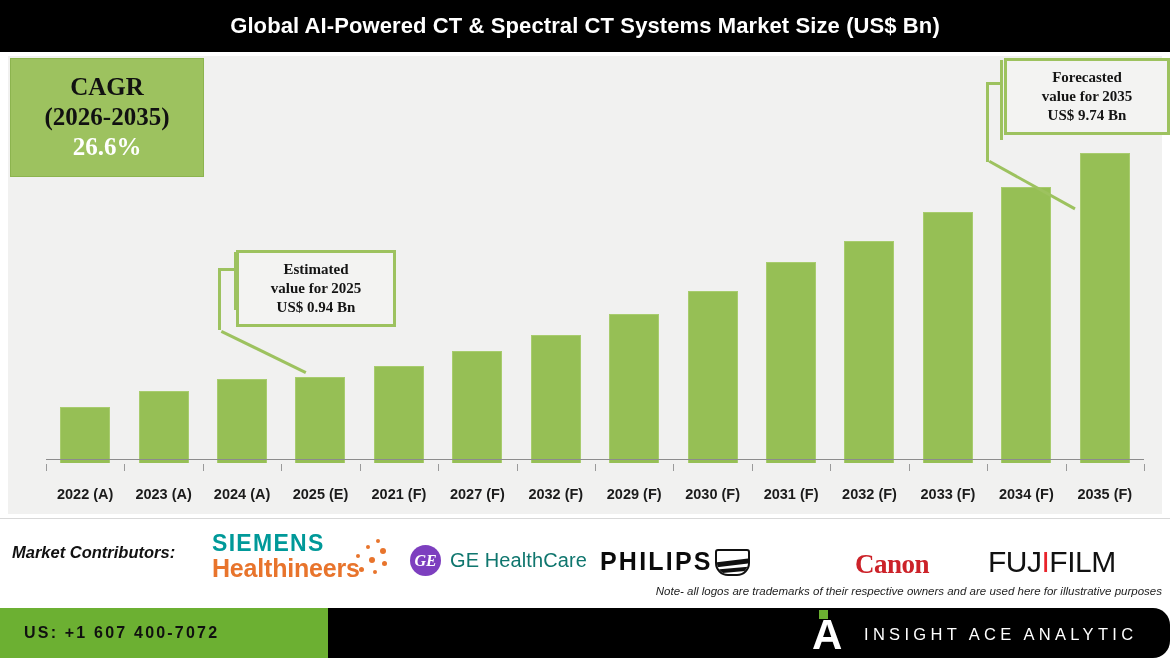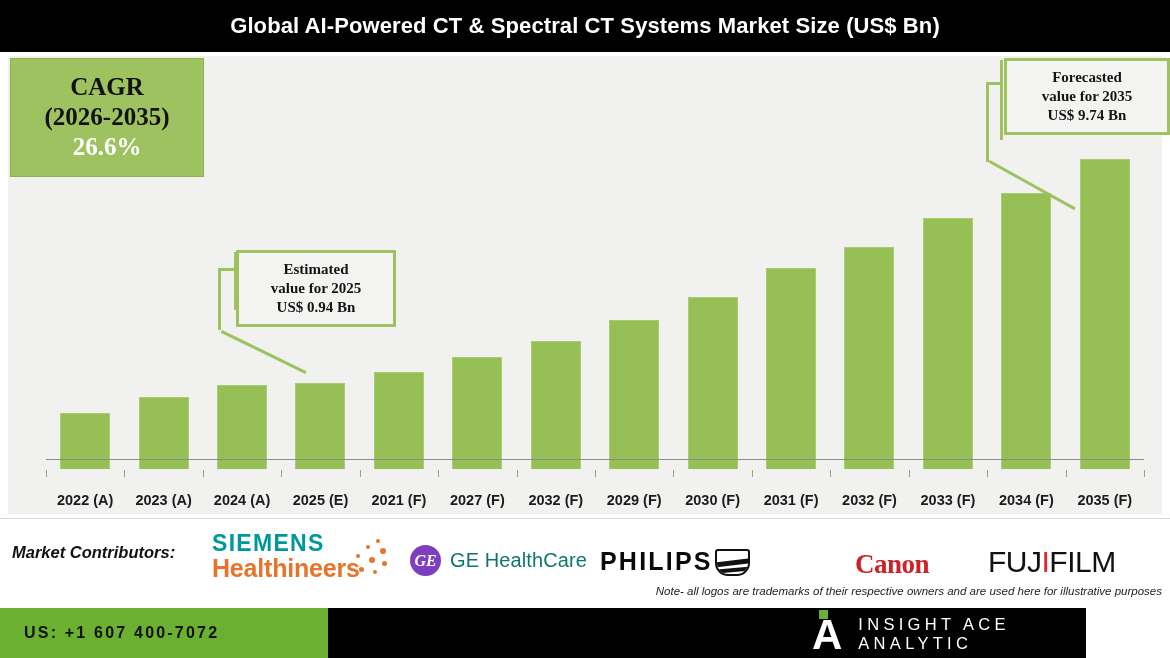--- a/index.html
+++ b/index.html
@@ -27,21 +27,21 @@
   }
 
   
   #chart-panel {
     position: absolute; left: 8px; top: 56px; width: 1154px; height: 458px;
     background: #f1f1f0;
   }
 
   
   #plot-area {
-    position: absolute; left: 0; top: 10px; width: 1154px; height: 458px;
+    position: absolute; left: 0; top: 4px; width: 1154px; height: 458px;
   }
 
   .bar-slot {
     position: absolute;
     bottom: 55px;           
     width: 77px;
     display: flex;
     justify-content: center;
     align-items: flex-end;
     height: 400px;
@@ -173,21 +173,21 @@
   #logo-fujifilm { left: 988px; top: 26px; }
   #fujifilm-text { font-size: 30px; font-weight: normal; letter-spacing: -.5px; color: #111; }
   #fujifilm-text .red { color: #e8232a; }
 
   #logos-note {
     position: absolute; right: 8px; top: 66px;
     font-size: 11.5px; font-style: italic; color: #1d1d1d;
   }
 
   
-  #footer { position: absolute; left: 0; top: 608px; width: 1086px; height: 50px; background: #000; }
+  #footer { position: absolute; left: 0; top: 608px; width: 1170px; height: 50px; background: #000; border-radius: 17px; }
   #footer-phone-block {
     position: absolute; left: 0; top: 0; width: 328px; height: 50px;
     background: #6cb032; display: flex; align-items: center;
   }
   #footer-phone {
     color: #101010; font-size: 16px; font-weight: bold; letter-spacing: 2.2px;
     margin-left: 24px;
   }
   #footer-brand { position: absolute; left: 812px; top: 6px; display: flex; align-items: center; }
   #brand-mark { position: relative; width: 34px; height: 40px; margin-right: 18px; }

